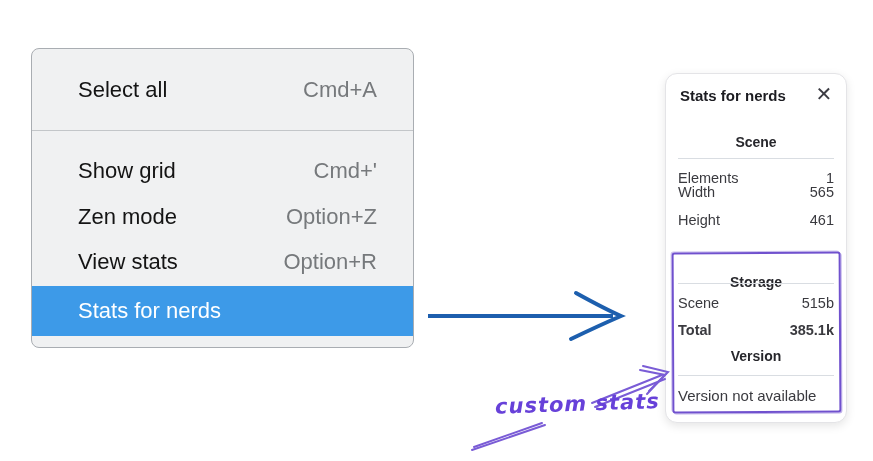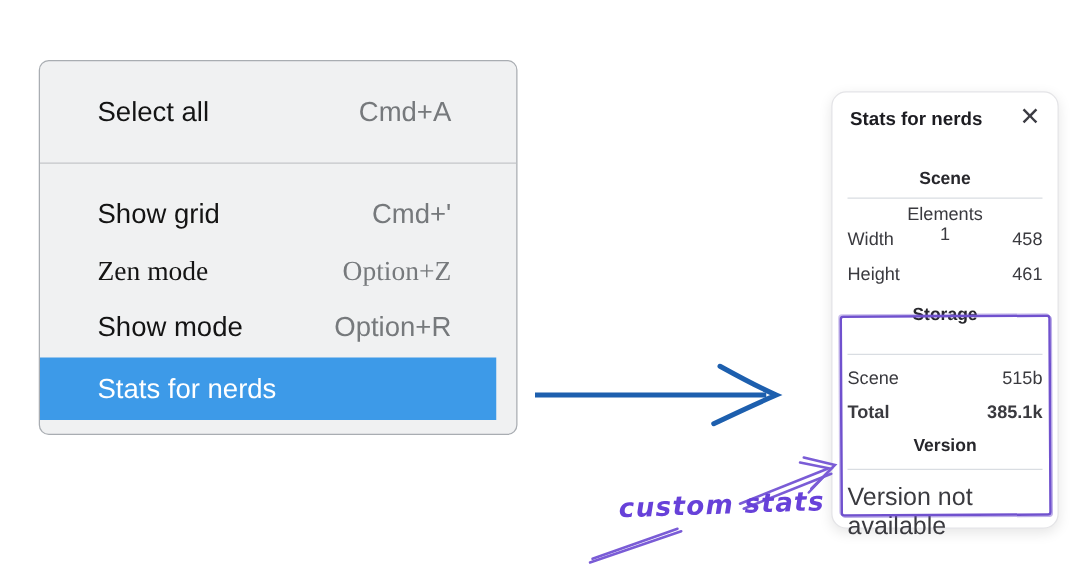--- a/index.html
+++ b/index.html
@@ -7,30 +7,30 @@
               font-family:"Liberation Sans", sans-serif; }
   .stage { position:relative; width:873px; height:461px; background:#ffffff; }
 
   
   .ctx-menu {
     position:absolute; left:31px; top:48px; width:383px; height:300px;
     background:#f0f1f2; border:1px solid #a9adb2; border-radius:8px;
     overflow:hidden;
   }
   .ctx-row {
-    position:absolute; left:0; right:16px; display:flex; align-items:center;
+    position:absolute; left:0; right:0; display:flex; align-items:center;
     justify-content:space-between; padding:0 36px 0 46px;
     font-size:22px; color:#141414; cursor:default;
   }
   .ctx-row .shortcut { color:#76797c; }
   .ctx-row.selected { background:#3d9ae8; color:#ffffff; }
   .ctx-row.selected .shortcut { color:#c9dff5; }
   .row-select-all { top:0;    height:81px; }
   .row-show-grid  { top:100px; height:44px; }
-  .row-zen-mode   { top:146px; height:44px;font-family:Liberation Serif, serif; }
+  .row-zen-mode   { top:146px; height:44px; }
   .row-view-mode  { top:191px; height:44px; }
   .row-stats      { top:237px; height:50px; }
   .ctx-divider { position:absolute; left:0; right:0; top:81px; height:1px;
                  background:#c3c6c9; }
 
   
   .stats-panel {
     position:absolute; left:665px; top:73px; width:182px; height:350px;
     background:#ffffff; border:1px solid #e4e4e7; border-radius:12px;
     box-shadow:0 3px 10px rgba(0,0,0,0.10); color:#3a3a3f;
@@ -41,26 +41,26 @@
               font-size:20px; line-height:24px; text-align:center;
               color:#3c3c43; cursor:pointer; }
   .sp-heading { position:absolute; left:12px; right:12px; text-align:center;
                 font-size:14px; font-weight:bold; color:#27272c; }
   .sp-hr { position:absolute; left:12px; right:12px; height:1px;
            background:#d9dde2; }
   .sp-row { position:absolute; left:12px; right:12px; height:28px;
             display:flex; align-items:center; justify-content:space-between;
             font-size:14.5px; color:#3a3a3f; }
   .h-scene   { top:60px; }  .hr-scene   { top:84px; }
-  .r-elements{ top:90px;flex-direction:column; }  .r-width    { top:104px; } .r-height { top:132px; }
-  .h-storage { top:169px; } .hr-storage { top:209px; }
+  .r-elements{ top:90px; }  .r-width    { top:104px; } .r-height { top:132px; }
+  .h-storage { top:200px; } .hr-storage { top:209px; }
   .r-scene   { top:215px; } .r-total    { top:242px;font-weight:bold; }
   .h-version { top:274px; } .hr-version { top:301px; }
   .sp-note { position:absolute; left:12px; right:12px; top:313px;
-             font-size:20px; color:#3a3a3f; }
+             font-size:15px; color:#3a3a3f; }
 
   
   .annot-rect {
     position:absolute; left:672px; top:252px; width:169px; height:161px;
     border:2px solid #7051ce; border-radius:3px; pointer-events:none;
     transform:rotate(-0.3deg);
     box-shadow:1px 1px 0 0 rgba(112,81,206,0.45), -1px -1px 0 0 rgba(112,81,206,0.35);
   }
   .annot-text {
     position:absolute; left:495px; top:392px; width:160px;
@@ -84,21 +84,21 @@
     <div class="ctx-divider"></div>
     <div class="ctx-row row-show-grid">
       <span>Show grid</span>
       <span class="shortcut">Cmd+'</span>
     </div>
     <div class="ctx-row row-zen-mode">
       <span>Zen mode</span>
       <span class="shortcut">Option+Z</span>
     </div>
     <div class="ctx-row row-view-mode">
-      <span>Show mode</span>
+      <span>View stats</span>
       <span class="shortcut">Option+R</span>
     </div>
     <div class="ctx-row row-stats selected">
       <span>Stats for nerds</span>
     </div>
   </div>
 
   <svg class="overlay" viewBox="0 0 873 461">
     <line x1="428" y1="316" x2="613" y2="316" stroke="#1d5fae" stroke-width="4"></line>
     <path d="M576,293 Q605,309 621,316 Q598,326 571,339" fill="none" stroke="#1d5fae" stroke-width="4" stroke-linecap="round"></path>
@@ -109,21 +109,21 @@
     <div class="sp-close">✕</div>
 
     <div class="sp-heading h-scene">Scene</div>
     <div class="sp-hr hr-scene"></div>
     <div class="sp-row r-elements">
       <span>Elements</span>
       <span>1</span>
     </div>
     <div class="sp-row r-width">
       <span>Width</span>
-      <span>458</span>
+      <span>565</span>
     </div>
     <div class="sp-row r-height">
       <span>Height</span>
       <span>461</span>
     </div>
 
     <div class="sp-heading h-storage">Storage</div>
     <div class="sp-hr hr-storage"></div>
     <div class="sp-row r-scene">
       <span>Scene</span>

